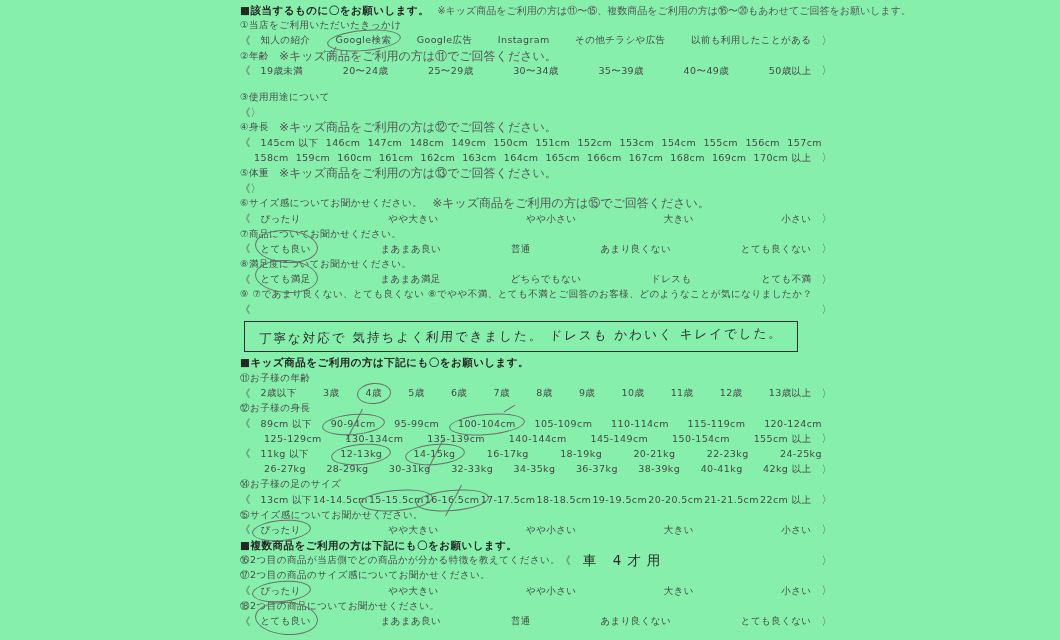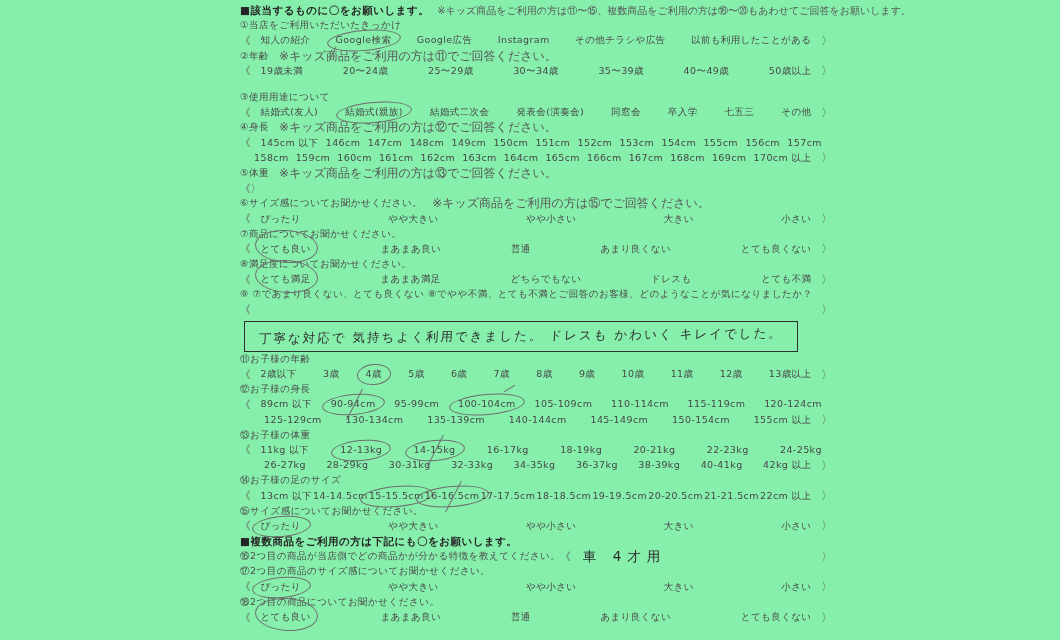--- a/index.html
+++ b/index.html
@@ -91,30 +91,20 @@
           <span class="opt">50歳以上</span>
         </div>
       <span class="brk">〉</span>
     </div>
 
     <div class="row sec-gap">
       <span class="qlabel">③使用用途について</span>
     </div>
     <div class="row opts">
       <span class="brk">《</span>
-      <div class="optlist">
-          <span class="opt">結婚式(友人)</span>
-          <span class="opt circled">結婚式(親族)</span>
-          <span class="opt">結婚式二次会</span>
-          <span class="opt">発表会(演奏会)</span>
-          <span class="opt">同窓会</span>
-          <span class="opt">卒入学</span>
-          <span class="opt">七五三</span>
-          <span class="opt">その他</span>
-        </div>
       <span class="brk">〉</span>
     </div>
 
     <div class="row">
       <span class="qlabel">④身長</span>
       <span class="qnote">※キッズ商品をご利用の方は⑫でご回答ください。</span>
     </div>
     <div class="row opts">
       <span class="brk">《</span>
       <div class="optlist">
@@ -213,20 +203,23 @@
     <div class="row opts empty-row">
       <span class="brk">《</span>
       <div class="optlist"></div>
       <span class="brk">〉</span>
     </div>
 
     <div class="comment-box">
       <span class="hand">丁寧な対応で 気持ちよく利用できました。 ドレスも かわいく キレイでした。</span>
     </div>
 
+    <div class="row kids-gap">
+      <span class="hdr-main">■キッズ商品をご利用の方は下記にも〇をお願いします。</span>
+    </div>
 
     <div class="row">
       <span class="qlabel">⑪お子様の年齢</span>
     </div>
     <div class="row opts">
       <span class="brk">《</span>
       <div class="optlist">
           <span class="opt">2歳以下</span>
           <span class="opt">3歳</span>
           <span class="opt circled">4歳</span>
@@ -265,23 +258,20 @@
           <span class="opt">130-134cm</span>
           <span class="opt">135-139cm</span>
           <span class="opt">140-144cm</span>
           <span class="opt">145-149cm</span>
           <span class="opt">150-154cm</span>
           <span class="opt">155cm 以上</span>
         </div>
       <span class="brk">〉</span>
     </div>
 
-    <div class="row">
-      <span class="qlabel">⑬お子様の体重</span>
-    </div>
     <div class="row opts">
       <span class="brk">《</span>
       <div class="optlist">
           <span class="opt">11kg 以下</span>
           <span class="opt circled">12-13kg</span>
           <span class="opt circled crossed">14-15kg</span>
           <span class="opt">16-17kg</span>
           <span class="opt">18-19kg</span>
           <span class="opt">20-21kg</span>
           <span class="opt">22-23kg</span>

